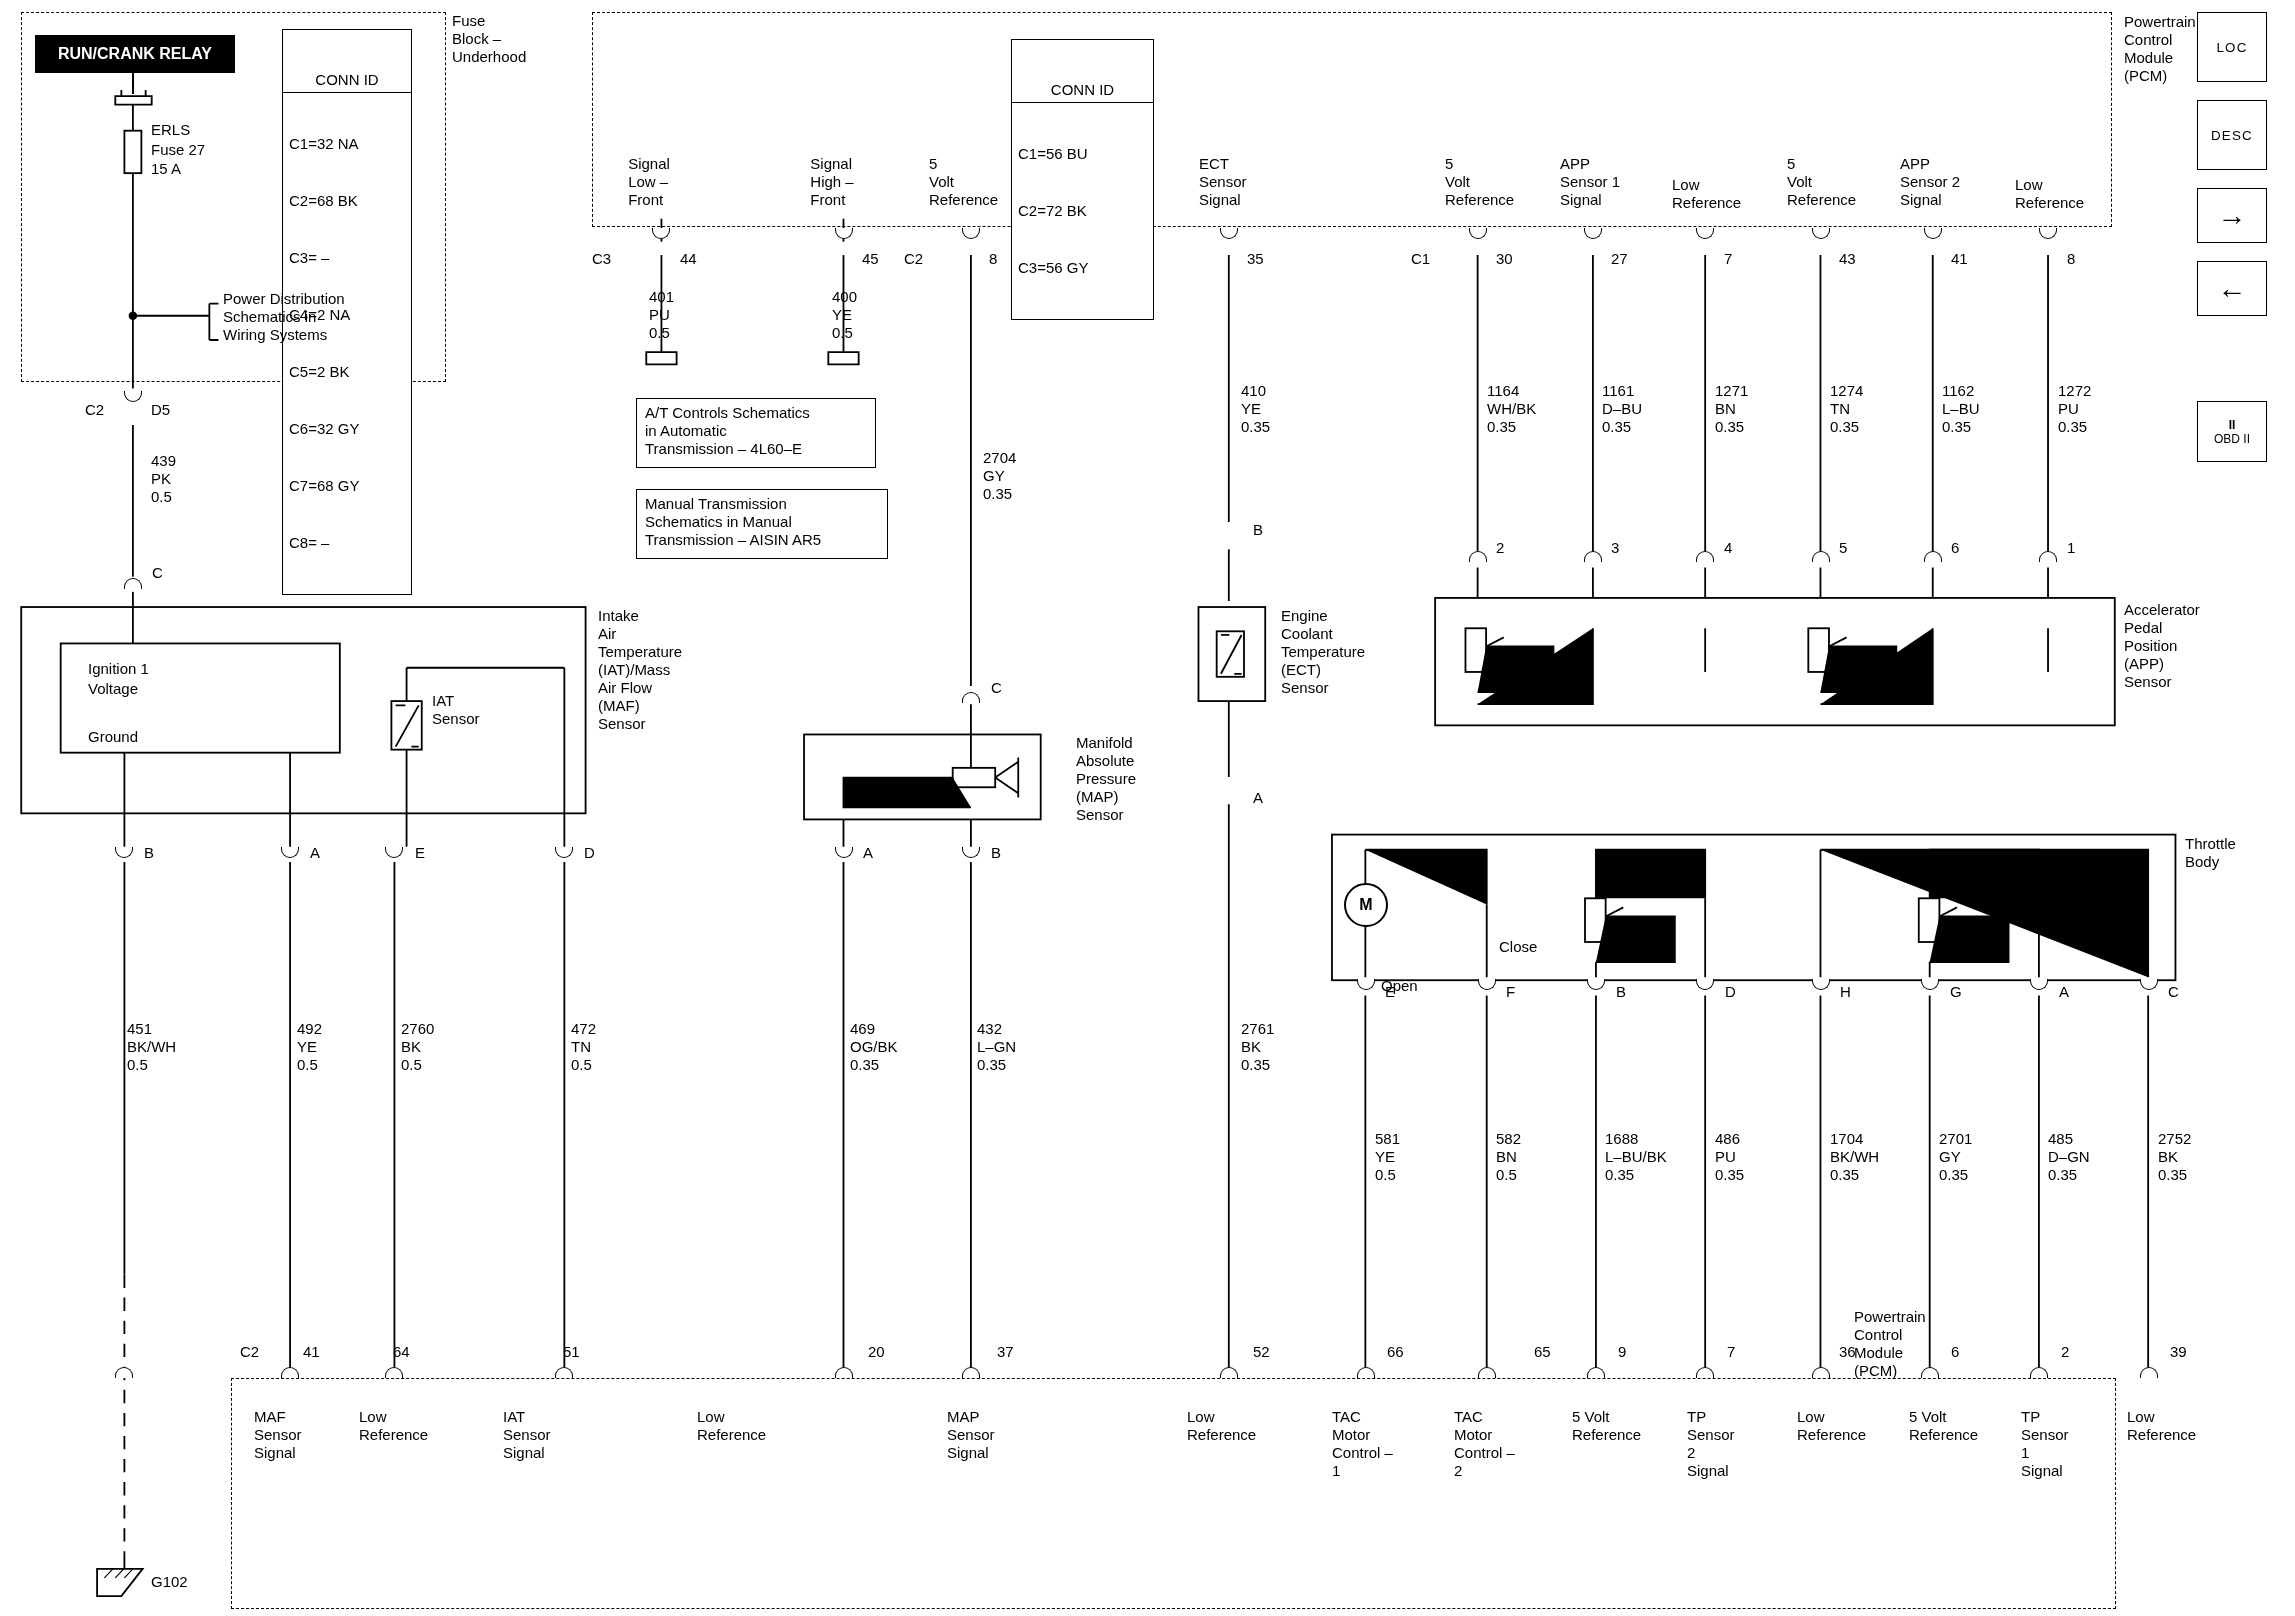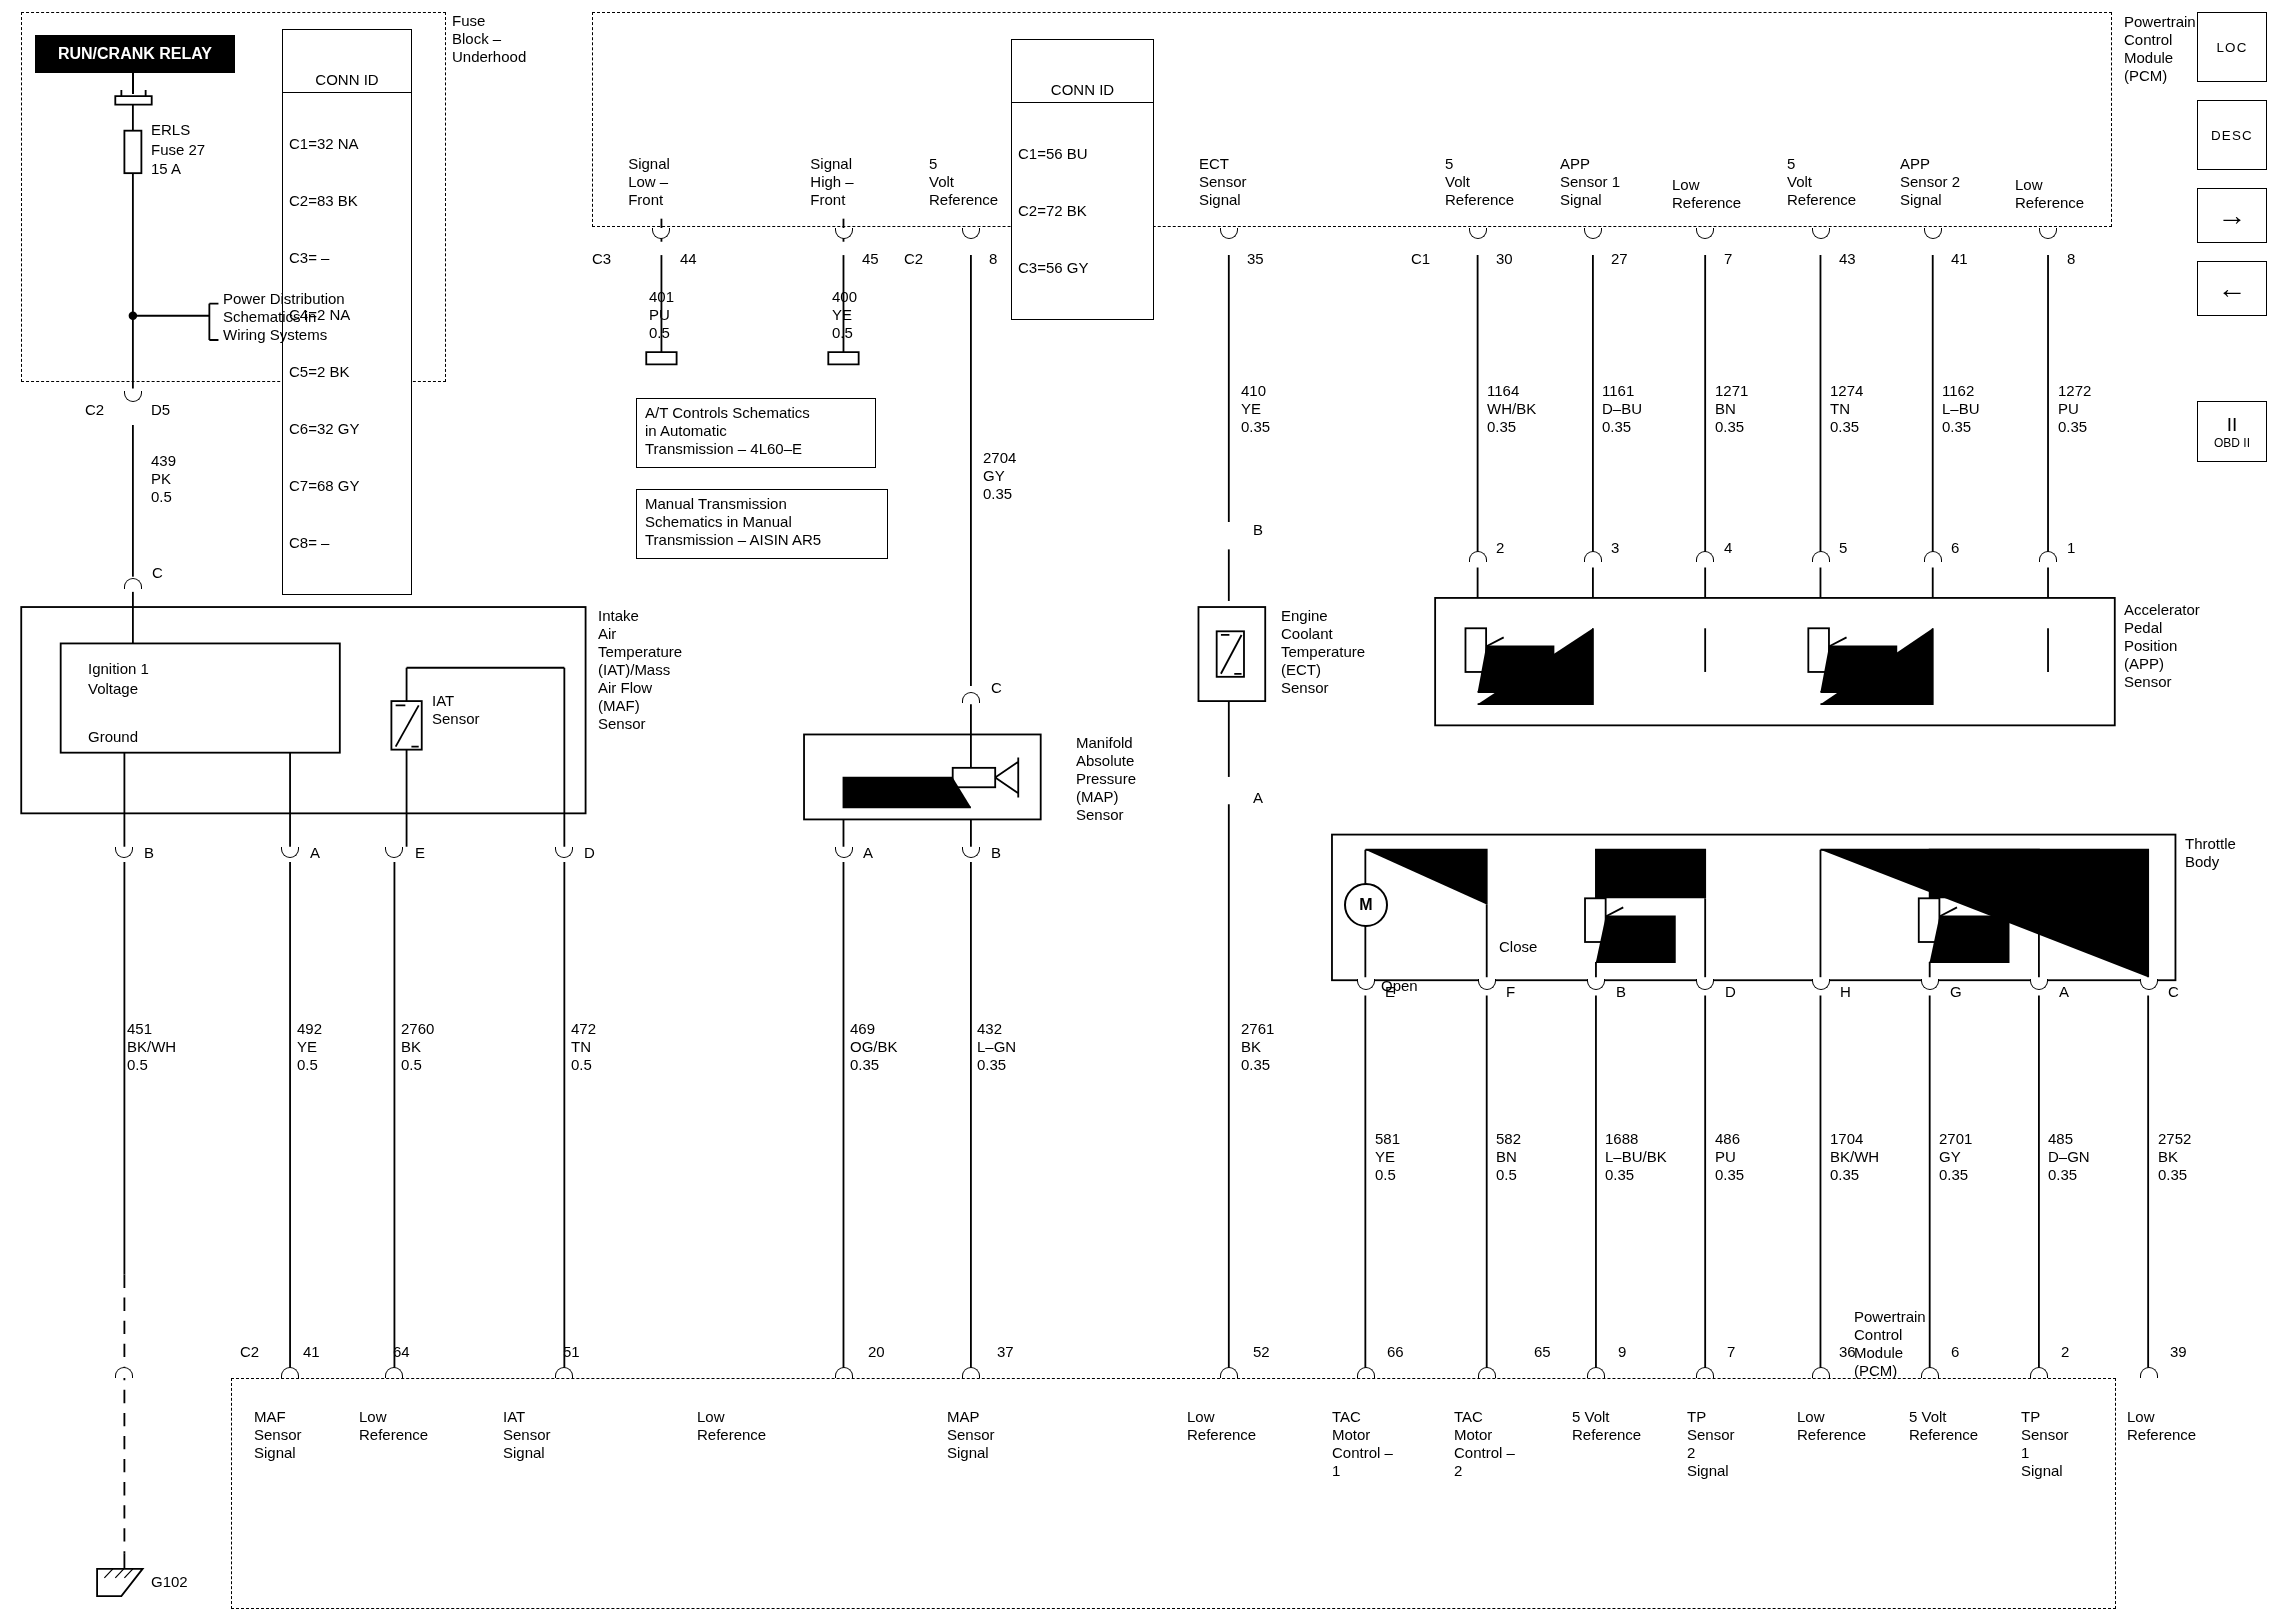--- a/index.html
+++ b/index.html
@@ -230,21 +230,21 @@
     <path d="M3540,1640 L3540,2270" stroke="#000" stroke-width="3"></path>
   </svg>
 
   <div class="lbl" style="left:452px; top:12px;">Fuse
 Block –
 Underhood</div>
 
   <div class="conn" style="left:282px; top:29px; width:130px;">
     <div class="ttl">CONN ID</div>
     <div>C1=32 NA</div>
-    <div>C2=83 BK</div>
+    <div>C2=68 BK</div>
     <div>C3= –</div>
     <div>C4=2 NA</div>
     <div>C5=2 BK</div>
     <div>C6=32 GY</div>
     <div>C7=68 GY</div>
     <div>C8= –</div>
   </div>
 
   <div class="lbl" style="left:151px; top:121px;">ERLS</div>
   <div class="lbl" style="left:151px; top:141px;">Fuse 27</div>
@@ -605,18 +605,18 @@
   <div class="navbox" style="left:2197px; top:100px; width:70px; height:70px;">
     <span style="letter-spacing:1.2px;">DESC</span>
   </div>
   <div class="navbox" style="left:2197px; top:188px; width:70px; height:55px; font-size:29px;">
     <span>→</span>
   </div>
   <div class="navbox" style="left:2197px; top:261px; width:70px; height:55px; font-size:29px;">
     <span>←</span>
   </div>
   <div class="navbox" style="left:2197px; top:401px; width:70px; height:61px; flex-direction:column; font-size:12px;">
-    <span style="font-weight:normal; font-size:19px;">II</span>
+    <span style="font-weight:bold; font-size:12px;">II</span>
     <span>OBD II</span>
   </div>
 
 </div>
 
 
 </body></html>

